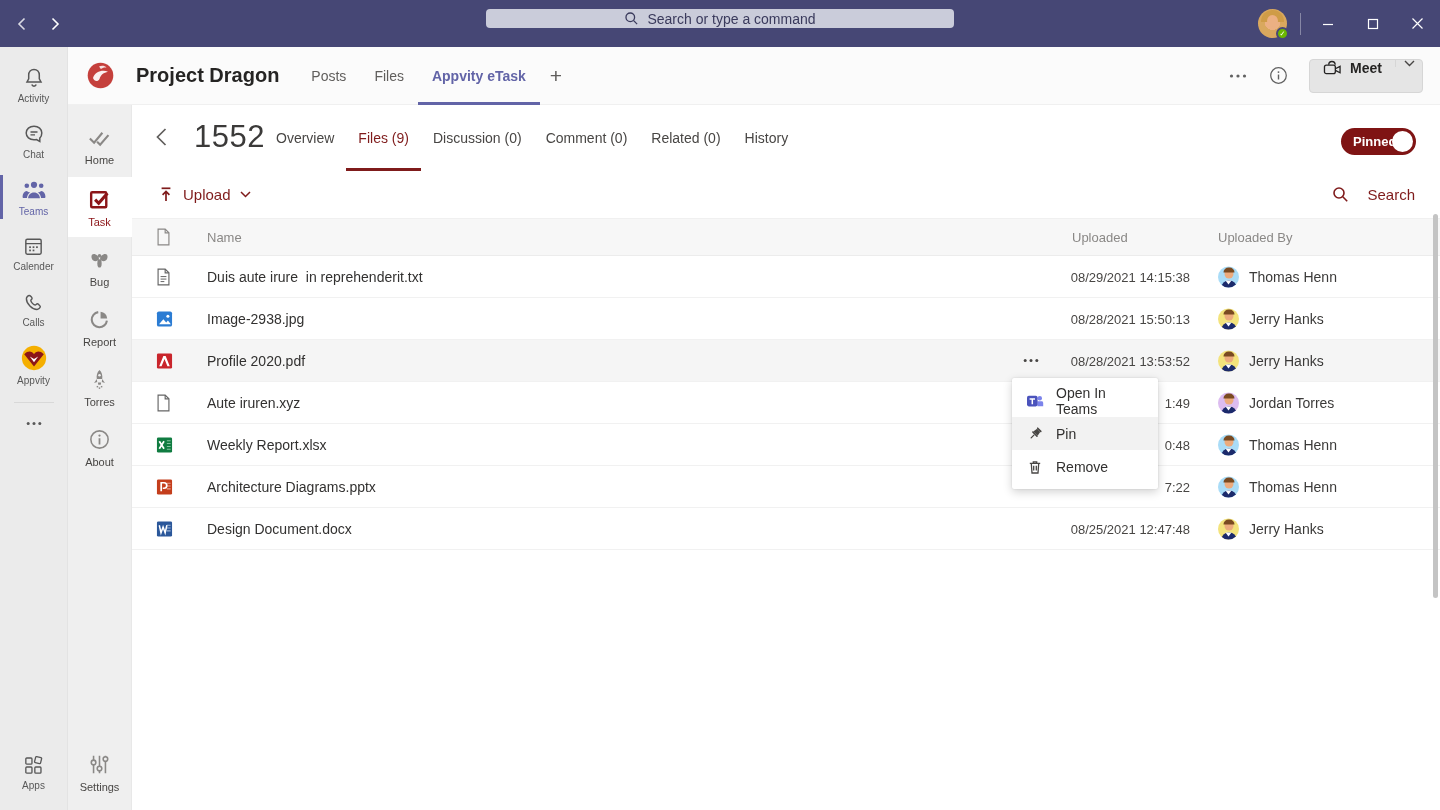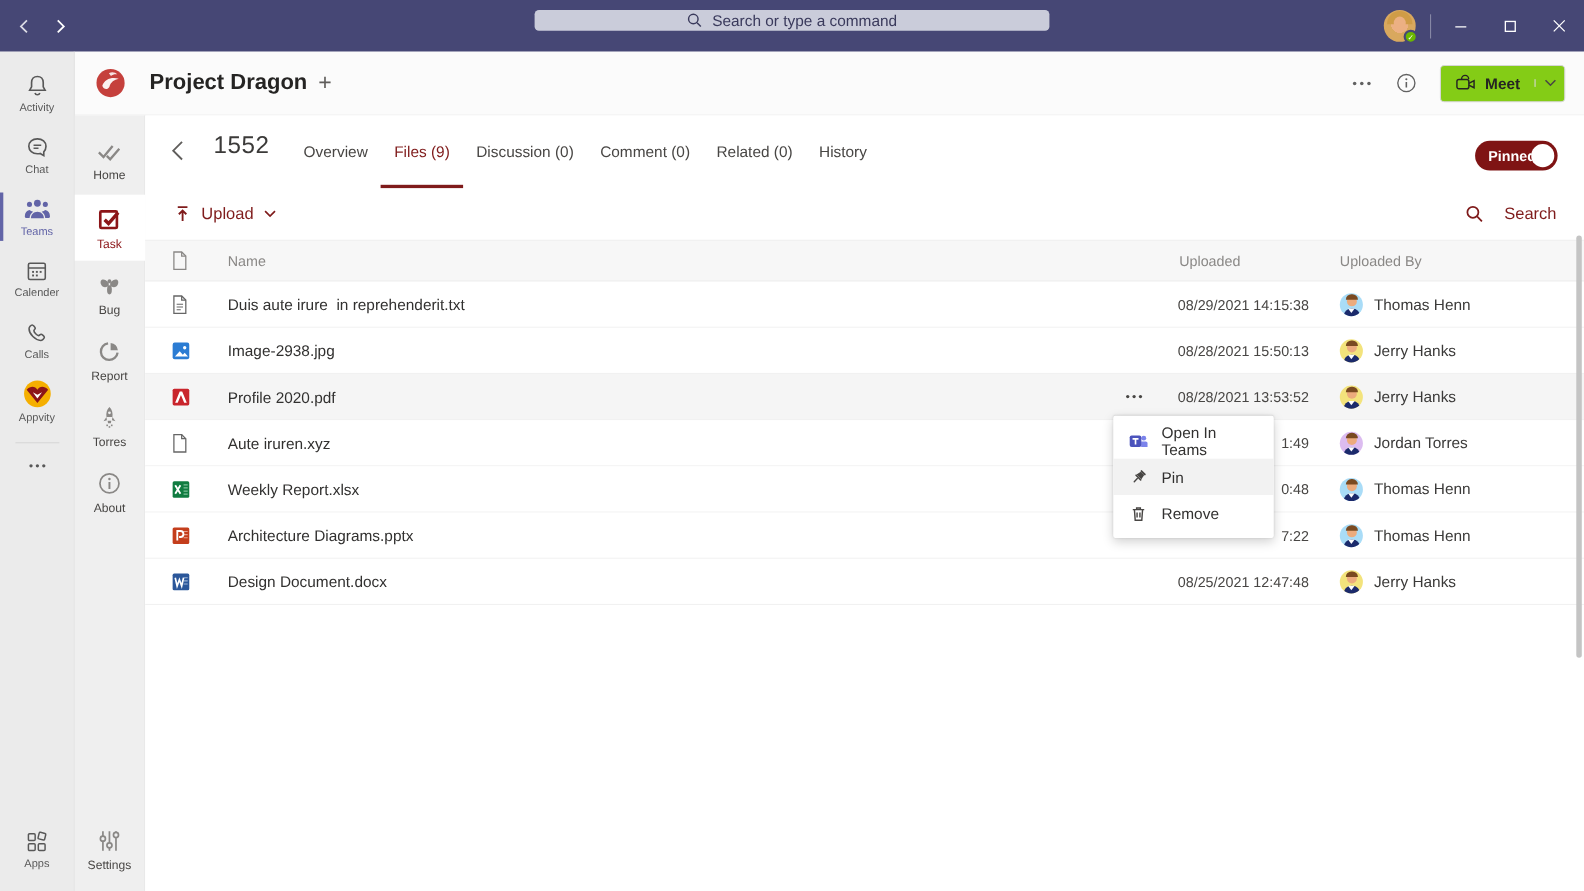--- a/index.html
+++ b/index.html
@@ -30,21 +30,21 @@
                  display:flex; align-items:center; }
   .team-logo { margin-left:18px; flex:none; }
   .team-title { margin-left:21px; font-size:20px; font-weight:700; color:#252423; white-space:nowrap; }
   .team-tabs { display:flex; margin-left:18px; height:58px; align-items:stretch; }
   .htab { display:flex; align-items:center; padding:0 14px; font-size:14px; color:#605e5c; border-bottom:3px solid transparent;
           padding-top:3px; cursor:pointer; white-space:nowrap; }
   .htab.active { color:#6264a7; font-weight:700; border-bottom-color:#6264a7; }
   .add-tab { margin-left:10px; font-size:21px; color:#605e5c; cursor:pointer; }
   .header-actions { margin-left:auto; display:flex; align-items:center; margin-right:17px; }
   .ha-icon { padding:0 11px; cursor:pointer; }
-  .meet-split { display:flex; align-items:center; height:34px; border:1px solid #d6d6d6; border-radius:4px; background:#84cc16; margin-left:10px; }
+  .meet-split { display:flex; align-items:flex-start; height:34px; border:1px solid #d6d6d6; border-radius:4px; background:#e5e5e5; margin-left:10px; }
   .meet-main { display:flex; align-items:center; gap:8px; padding:0 13px; font-size:14px; font-weight:700; color:#252423; cursor:pointer; }
   .meet-caret { width:27px; display:flex; align-items:center; justify-content:center; border-left:1px solid #d6d6d6; cursor:pointer; }
 
   
   .app-rail { position:absolute; left:0; top:47px; width:68px; bottom:0; background:#ebebeb; display:flex; flex-direction:column;
               align-items:center; border-right:1px solid #e3e3e3; }
   .rail-item { position:relative; width:68px; height:56px; display:flex; flex-direction:column; align-items:center; justify-content:center;
                gap:3px; color:#585858; font-size:10px; cursor:pointer; }
   .rail-item:first-child { margin-top:10px; }
   .rail-item.active { color:#6264a7; }
@@ -59,21 +59,21 @@
   .mod-item { width:64px; height:60px; display:flex; flex-direction:column; align-items:center; justify-content:center; gap:4px;
               color:#484644; font-size:11px; cursor:pointer; }
   .mod-item:first-child { margin-top:12px; }
   .mod-item.active { background:#fff; color:#8c1518; }
   .mod-bottom { margin-top:auto; margin-bottom:8px; }
 
   
   .content { position:absolute; left:132px; top:105px; right:0; bottom:0; background:#fff; }
   .task-header { position:absolute; left:0; top:0; right:0; height:66px; }
   .back-btn { position:absolute; left:22px; top:22px; cursor:pointer; }
-  .task-id { position:absolute; left:62px; top:14px; font-size:22px; font-weight:300; color:#3b3a39; letter-spacing:.5px; }
+  .task-id { position:absolute; left:62px; top:14px; font-size:31px; font-weight:300; color:#3b3a39; letter-spacing:.5px; }
   .task-tabs { position:absolute; left:132px; top:0; height:66px; display:flex; align-items:stretch; }
   .ttab { display:flex; align-items:center; padding:0 12px; font-size:14px; color:#484644; border-bottom:3px solid transparent;
           padding-top:3px; cursor:pointer; white-space:nowrap; }
   .ttab.active { color:#7f1b1b; border-bottom-color:#7f1b1b; }
   .pin-toggle { position:absolute; right:24px; top:23px; width:75px; height:27px; background:#7f1414; border-radius:14px;
                 display:flex; align-items:center; cursor:pointer; }
   .pin-toggle .lbl { color:#fff; font-size:13px; font-weight:700; margin-left:12px; }
   .pin-toggle .knob { position:absolute; right:3px; top:3px; width:21px; height:21px; border-radius:50%; background:#fff; }
 
   .toolbar { position:absolute; left:0; top:66px; right:0; height:47px; }
@@ -167,20 +167,25 @@
 
   <div class="team-header">
     <div class="team-logo">
       <svg width="29" height="29" viewBox="0 0 29 29">
         <circle cx="14.5" cy="14.5" r="12.8" fill="#c5403c"></circle>
         <path d="M7 17c2-6.5 9.5-8.5 15-6.3-4.2.9-7.3 3-8.5 7.2-1.8 3.3-5.3 2.4-6.5-.9z" fill="#fff" opacity=".92"></path>
         <path d="M13 5.5c2.5-1.5 6-1 7.5 1-2.2-.3-4.2.2-5.6 1.5z" fill="#fff" opacity=".85"></path>
       </svg>
     </div>
     <div class="team-title">Project Dragon</div>
+    <div class="team-tabs">
+      <div class="htab">Posts</div>
+      <div class="htab">Files</div>
+      <div class="htab active">Appvity eTask</div>
+    </div>
     <div class="add-tab">+</div>
     <div class="header-actions">
       <div class="ha-icon">
         <svg width="18" height="6" viewBox="0 0 18 6">
             <circle cx="2.5" cy="3" r="1.6" fill="#616161"></circle>
             <circle cx="9" cy="3" r="1.6" fill="#616161"></circle>
             <circle cx="15.5" cy="3" r="1.6" fill="#616161"></circle>
           </svg>
       </div>
       <div class="ha-icon">

